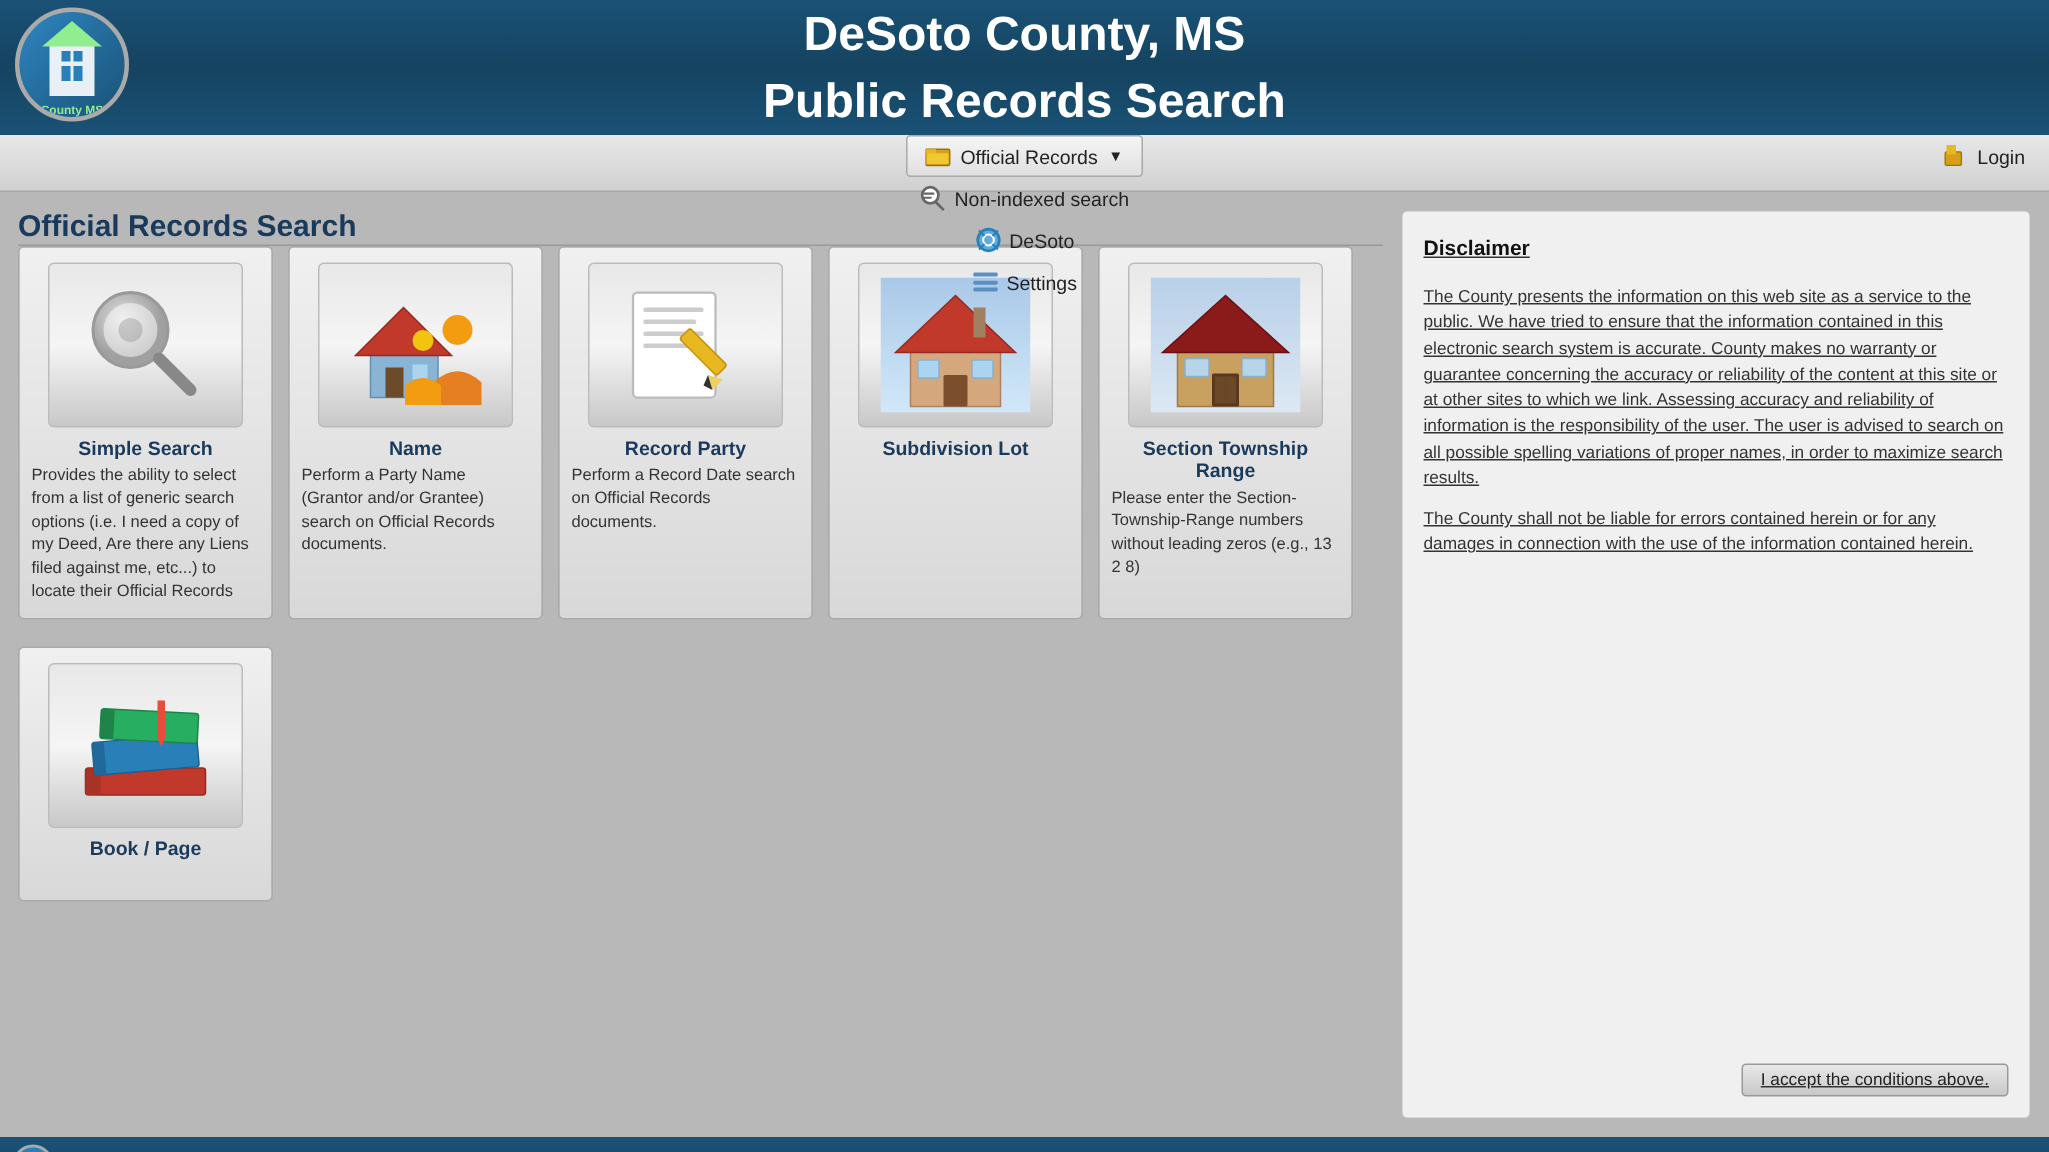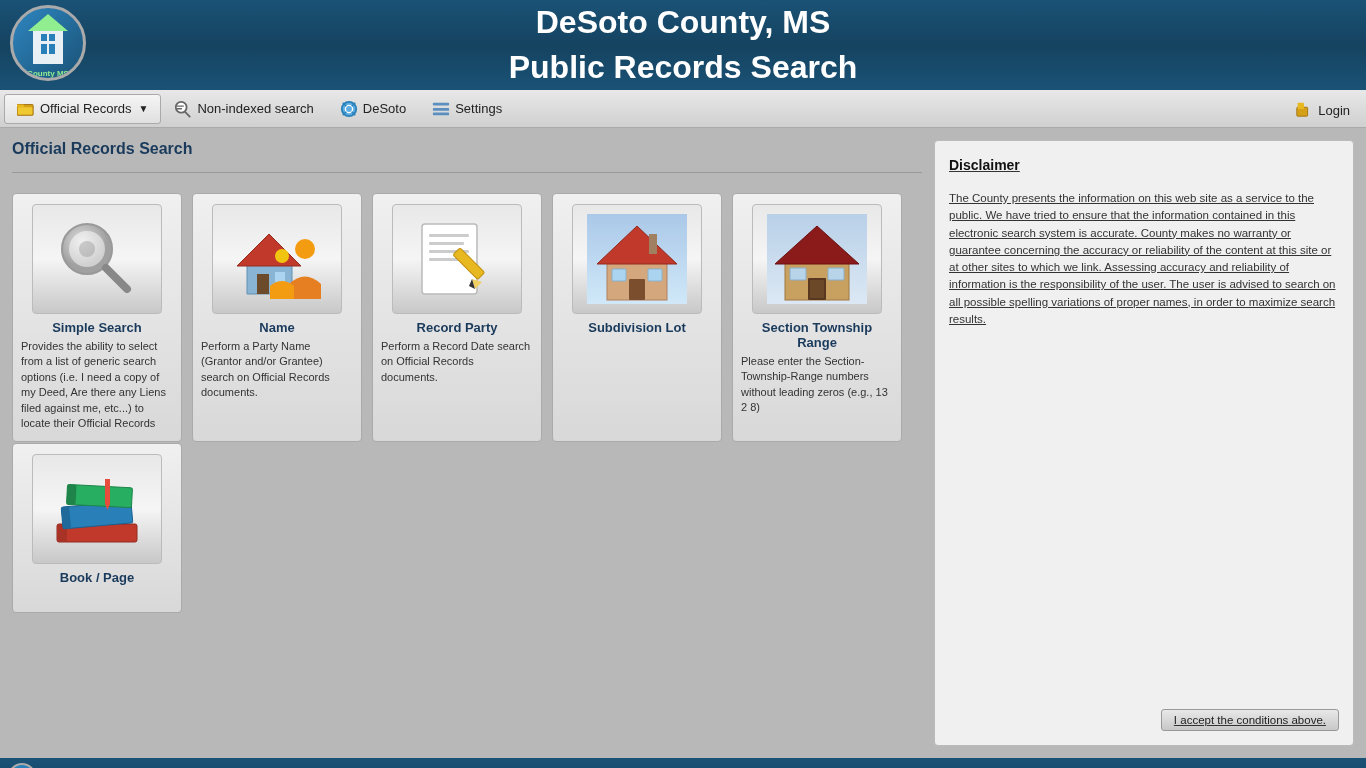--- a/index.html
+++ b/index.html
@@ -44,20 +44,21 @@
 
     
     #navbar {
       background: linear-gradient(180deg, #e8e8e8 0%, #d0d0d0 100%);
       height: 38px;
       display: flex;
       align-items: center;
       border-bottom: 1px solid #aaa;
       padding: 0 4px;
       position: relative;
+      flex-direction: column;
     }
     .nav-item {
       display: flex;
       align-items: center;
       gap: 5px;
       padding: 4px 12px;
       height: 30px;
       cursor: pointer;
       border: 1px solid transparent;
       border-radius: 3px;
@@ -94,33 +95,33 @@
       padding: 12px;
       display: flex;
       gap: 12px;
     }
 
     #main-area {
       flex: 1;
     }
 
     .page-title {
-      font-size: 16px;
+      font-size: 20px;
       font-weight: bold;
       color: #1a3a5c;
-      margin-bottom: 20px;
+      margin-bottom: 0;
       border-bottom: 1px solid #999;
-      padding-bottom: 14px;
+      padding-bottom: 0;
     }
 
     .cards-row {
       display: flex;
       gap: 10px;
       flex-wrap: wrap;
-      margin-bottom: 1px;
+      margin-bottom: 18px;
     }
 
     .search-card {
       background: linear-gradient(180deg, #f0f0f0 0%, #d8d8d8 100%);
       border: 1px solid #aaa;
       border-radius: 4px;
       width: 170px;
       min-height: 170px;
       display: flex;
       flex-direction: column;
@@ -429,20 +430,21 @@
           </svg>
         </div>
         <div class="card-title">Book / Page</div>
       </div>
     </div>
   </div>
 
   <div id="disclaimer">
     <h3>Disclaimer</h3>
     <p class="disclaimer-text">The County presents the information on this web site as a service to the public. We have tried to ensure that the information contained in this electronic search system is accurate. County makes no warranty or guarantee concerning the accuracy or reliability of the content at this site or at other sites to which we link. Assessing accuracy and reliability of information is the responsibility of the user. The user is advised to search on all possible spelling variations of proper names, in order to maximize search results.</p>
+    <p class="disclaimer-text">The County shall not be liable for errors contained herein or for any damages in connection with the use of the information contained herein.</p>
     <button class="accept-btn">I accept the conditions above.</button>
   </div>
 </div>
 
 <div id="footer">
   <div class="footer-logo">
     <div class="footer-logo-circle"></div>
 
   </div>
 

